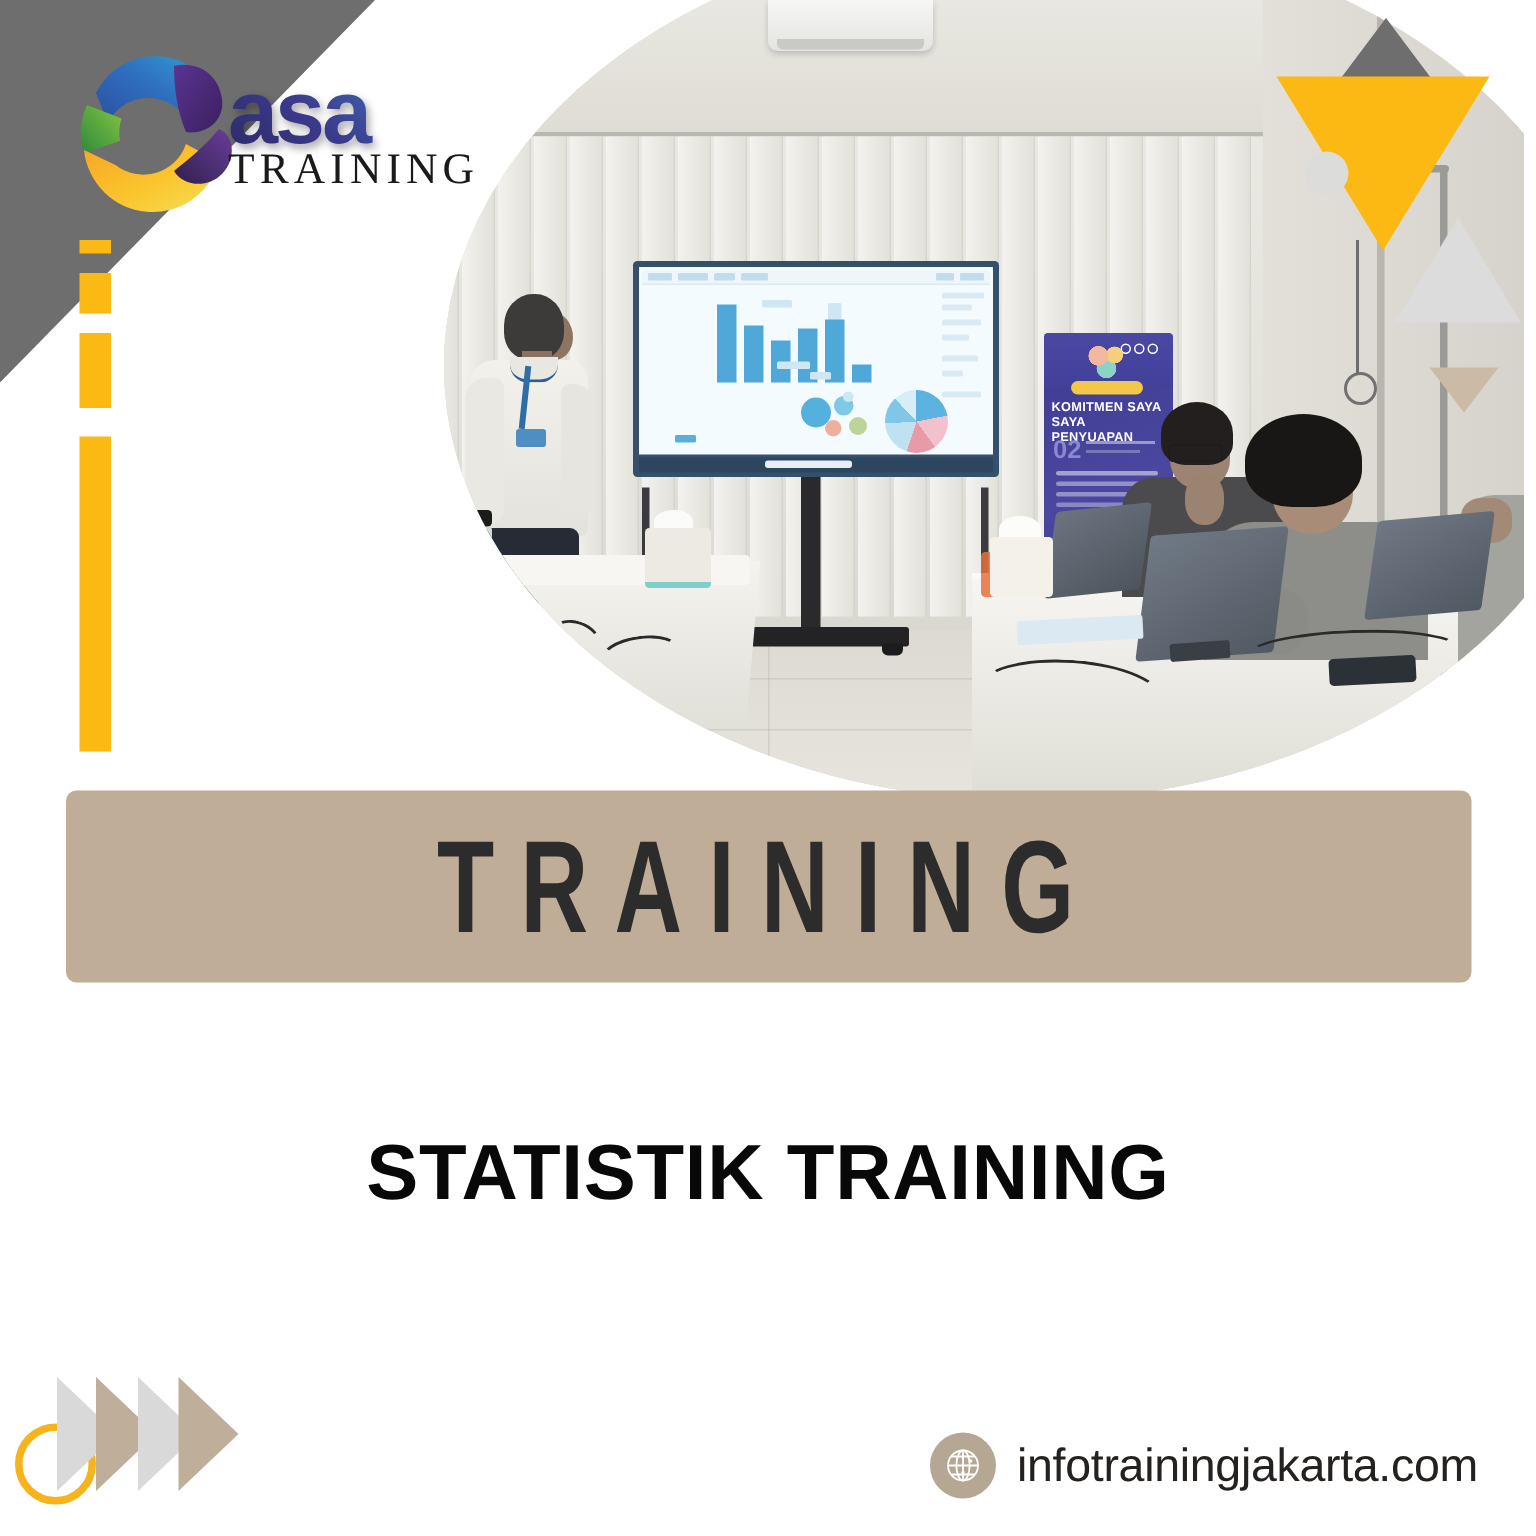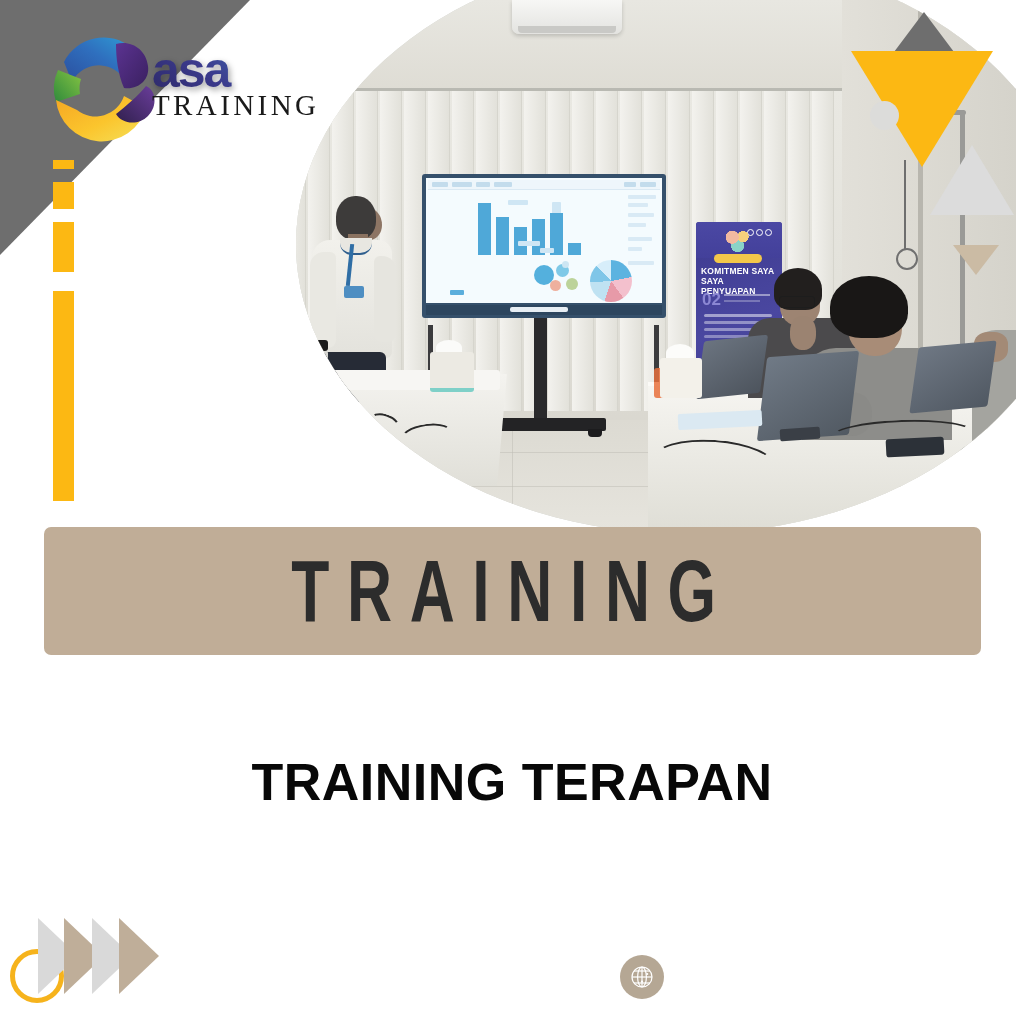--- a/index.html
+++ b/index.html
@@ -113,21 +113,21 @@
   .pipe-top{position:absolute;left:640px;top:110px;width:44px;height:5px;background:#9a9a97;border-radius:3px;}
 
   
   .gray-tri{position:absolute;left:0;top:0;width:250px;height:255px;background:#6e6e6e;
      -webkit-clip-path:polygon(0 0,100% 0,0 100%);clip-path:polygon(0 0,100% 0,0 100%);}
 
   
   .logo{position:absolute;left:28px;top:18px;width:300px;height:140px;}
   .logo-mark{position:absolute;left:0;top:0;width:140px;height:140px;}
   .logo-text{position:absolute;left:124px;top:32px;width:210px;}
-  .logo-asa{font-size:50px;font-weight:bold;line-height:.82;letter-spacing:-2px;
+  .logo-asa{font-size:60px;font-weight:bold;line-height:.82;letter-spacing:-2px;
       background:linear-gradient(40deg,#2e2a6b 0%,#3b3a8c 30%,#3f6fb5 65%,#2f8fd0 100%);
       -webkit-background-clip:text;background-clip:text;color:transparent;
       filter:drop-shadow(2px 3px 3px rgba(0,0,0,.35));}
   .logo-training{font-family:"Liberation Serif",serif;font-size:29px;letter-spacing:3.4px;color:#1a1a1a;margin-top:-2px;}
 
   
   .dash{position:absolute;background:#fcb813;}
 
   
   .band{position:absolute;left:44px;top:527px;width:937px;height:128px;background:#c0ad97;border-radius:7px;
@@ -394,21 +394,21 @@
 
   <div class="dash" style="left:53px;top:160px;width:21px;height:9px;"></div>
   <div class="dash" style="left:53px;top:182px;width:21px;height:27px;"></div>
   <div class="dash" style="left:53px;top:222px;width:21px;height:50px;"></div>
   <div class="dash" style="left:53px;top:291px;width:21px;height:210px;"></div>
 
   <div class="band">
     <span class="band-text">TRAINING</span>
   </div>
 
-  <div class="subtitle">TRAINING TERAPAN</div>
+  <div class="subtitle">STATISTIK TRAINING</div>
 
   <div class="ring" style="left:10px;top:949px;width:44px;height:44px;border:5px solid #f6b31c;"></div>
 
   <div class="arrow" style="left:38px;top:918px;border-top:38px solid transparent;border-bottom:38px solid transparent;border-left:40px solid #d9d9d9;"></div>
   <div class="arrow" style="left:64px;top:918px;border-top:38px solid transparent;border-bottom:38px solid transparent;border-left:40px solid #bfae99;"></div>
   <div class="arrow" style="left:92px;top:918px;border-top:38px solid transparent;border-bottom:38px solid transparent;border-left:40px solid #d9d9d9;"></div>
   <div class="arrow" style="left:119px;top:918px;border-top:38px solid transparent;border-bottom:38px solid transparent;border-left:40px solid #bfae99;"></div>
 
   <div class="footer">
     <span class="globe">
@@ -416,15 +416,16 @@
         <circle cx="13" cy="13" r="10"></circle>
         <ellipse cx="13" cy="13" rx="4.4" ry="10"></ellipse>
         <line x1="3" y1="13" x2="23" y2="13"></line>
         <line x1="5" y1="7" x2="21" y2="7"></line>
         <line x1="5" y1="19" x2="21" y2="19"></line>
         <line x1="13" y1="3" x2="13" y2="23"></line>
         <circle cx="18.2" cy="10" r="1.1" fill="#ffffff" stroke="none"></circle>
         <circle cx="13" cy="17.6" r="1.1" fill="#ffffff" stroke="none"></circle>
       </svg>
     </span>
+    <span class="site">infotrainingjakarta.com</span>
   </div>
 
 </div>
 
 </body></html>

